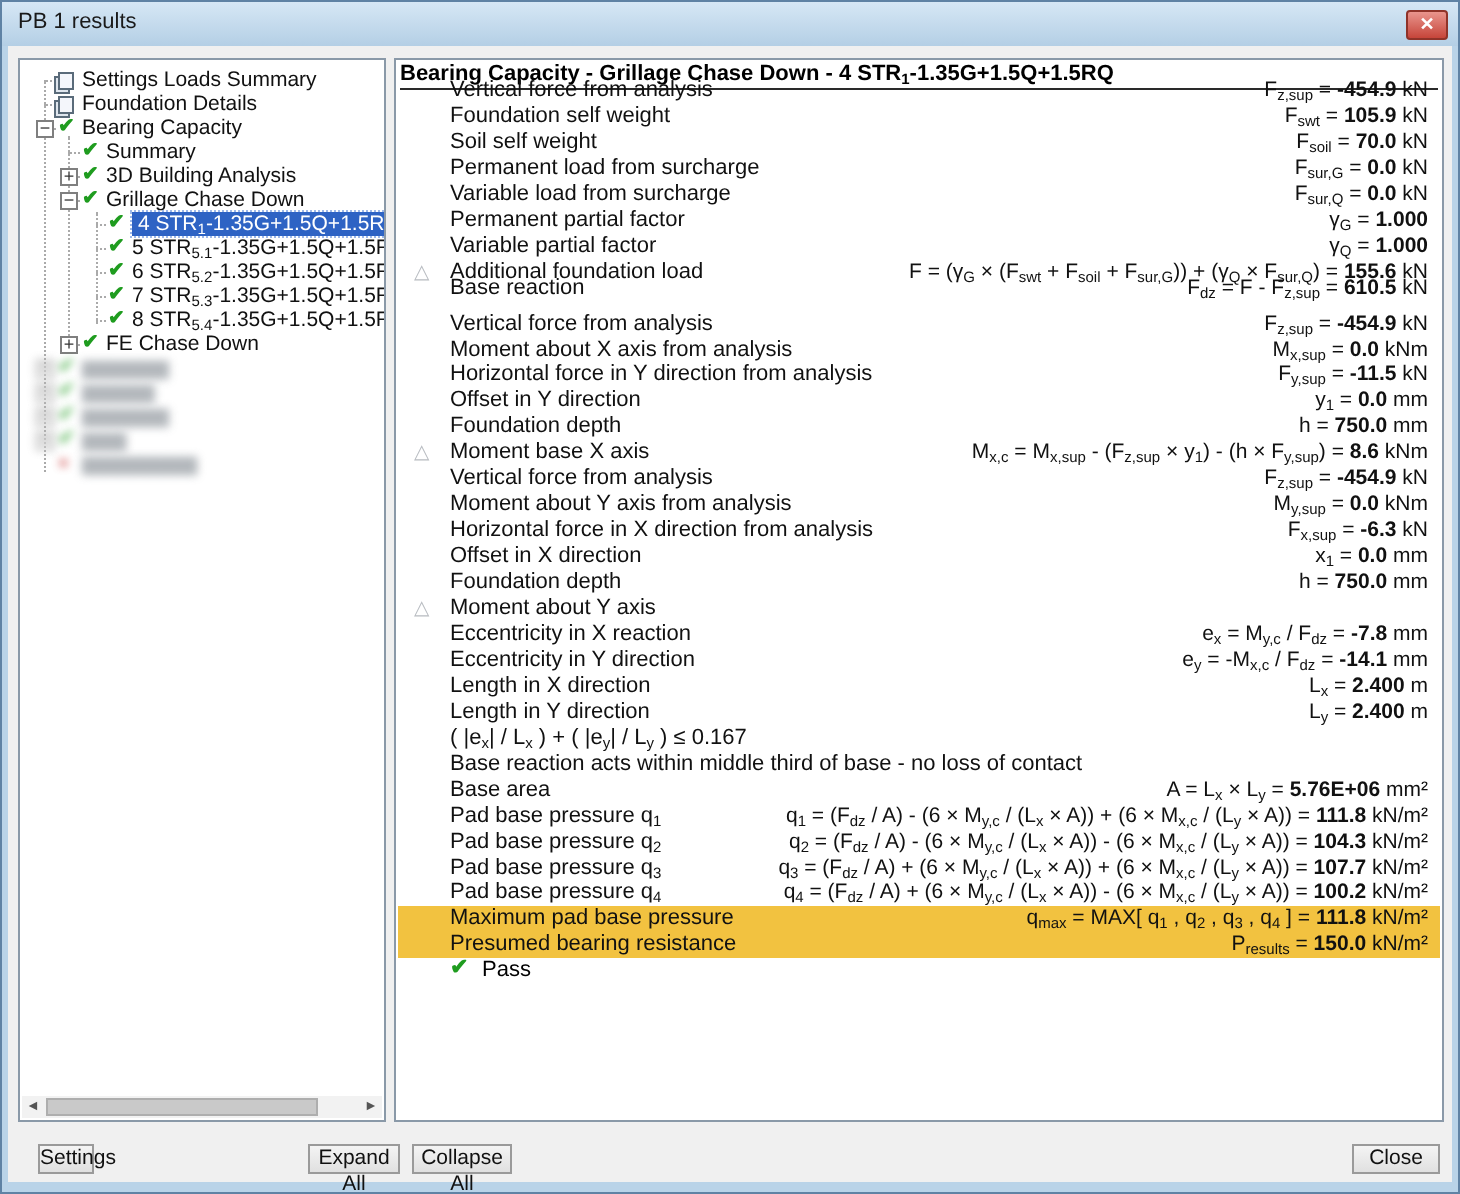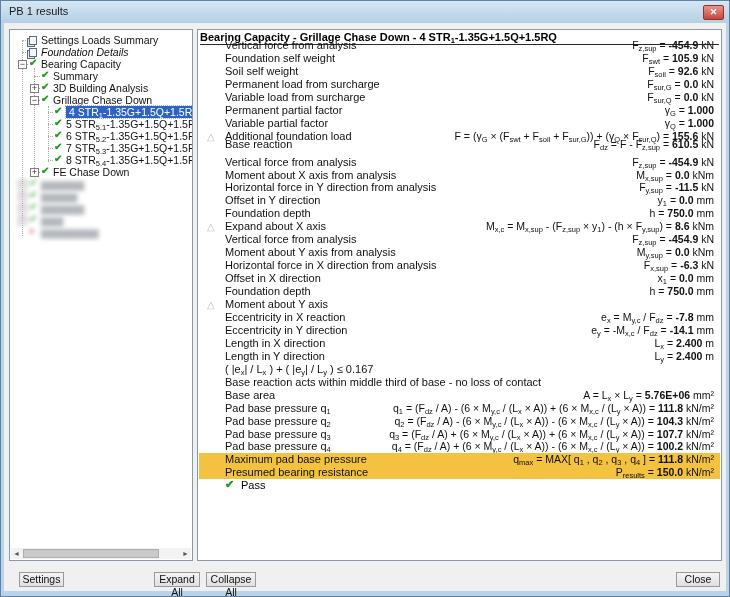--- a/index.html
+++ b/index.html
@@ -54,21 +54,21 @@
     <div class="panel tree-panel">
       <div id="tree">
           <div class="guide" style="left: 12px; top: 10px; height: 196px;"></div>
           <div class="guide" style="left: 24px; top: 38px; height: 104px;"></div>
           <div class="guide" style="left: 38px; top: 76px; height: 56px;"></div>
           <div class="tree-item" style="top: 4px;">
             <span class="stub" style="left: 12px; width: 6px; top: 6px;"></span>
             <span class="pages" style="left: 19px;"></span>
             <span class="lbl" style="left: 31px;">Settings Loads Summary</span>
           </div>
-          <div class="tree-item" style="top: 16px; font-style: italic;">
+          <div class="tree-item" style="top: 16px;">
             <span class="stub" style="left: 12px; width: 6px; top: 6px;"></span>
             <span class="pages" style="left: 19px;"></span>
             <span class="lbl" style="left: 31px;">Foundation Details</span>
           </div>
           <div class="tree-item" style="top: 28px;">
             <span class="stub" style="left: 12px; width: 6px; top: 6px;"></span>
             <span class="exp" style="left: 8px;">−</span>
             <span class="chk" style="left: 19px;">✔</span>
             <span class="lbl" style="left: 31px;">Bearing Capacity</span>
           </div>
@@ -158,21 +158,21 @@
           <div class="rrow" style="top: 9px;">
             <span class="lbl">Vertical force from analysis</span>
             <span class="frm">F<sub>z,sup</sub> = <b>-454.9</b> kN</span>
           </div>
           <div class="rrow" style="top: 21.95px;">
             <span class="lbl">Foundation self weight</span>
             <span class="frm">F<sub>swt</sub> = <b>105.9</b> kN</span>
           </div>
           <div class="rrow" style="top: 34.9px;">
             <span class="lbl">Soil self weight</span>
-            <span class="frm">F<sub>soil</sub> = <b>92.6</b> kN</span>
+            <span class="frm">F<sub>soil</sub> = <b>70.0</b> kN</span>
           </div>
           <div class="rrow" style="top: 47.85px;">
             <span class="lbl">Permanent load from surcharge</span>
             <span class="frm">F<sub>sur,G</sub> = <b>0.0</b> kN</span>
           </div>
           <div class="rrow" style="top: 60.8px;">
             <span class="lbl">Variable load from surcharge</span>
             <span class="frm">F<sub>sur,Q</sub> = <b>0.0</b> kN</span>
           </div>
           <div class="rrow" style="top: 73.75px;">
@@ -207,21 +207,21 @@
           <div class="rrow" style="top: 164.4px;">
             <span class="lbl">Offset in Y direction</span>
             <span class="frm">y<sub>1</sub> = <b>0.0</b> mm</span>
           </div>
           <div class="rrow" style="top: 177.35px;">
             <span class="lbl">Foundation depth</span>
             <span class="frm">h = <b>750.0</b> mm</span>
           </div>
           <div class="rrow" style="top: 190.3px;">
             <span class="warn">△</span>
-            <span class="lbl">Expand about X axis</span>
+            <span class="lbl">Moment base X axis</span>
             <span class="frm">M<sub>x,c</sub> = M<sub>x,sup</sub> - (F<sub>z,sup</sub> × y<sub>1</sub>) - (h × F<sub>y,sup</sub>) = <b>8.6</b> kNm</span>
           </div>
           <div class="rrow" style="top: 203.25px;">
             <span class="lbl">Vertical force from analysis</span>
             <span class="frm">F<sub>z,sup</sub> = <b>-454.9</b> kN</span>
           </div>
           <div class="rrow" style="top: 216.2px;">
             <span class="lbl">Moment about Y axis from analysis</span>
             <span class="frm">M<sub>y,sup</sub> = <b>0.0</b> kNm</span>
           </div>
@@ -291,18 +291,18 @@
             <span class="lbl">Presumed bearing resistance</span>
             <span class="frm">P<sub>results</sub> = <b>150.0</b> kN/m²</span>
           </div>
           <div class="rrow" style="top: 449.3px;">
             <span class="pcheck">✔</span>
             <span class="plbl">Pass</span>
           </div>
         </div>
     </div>
 
-    <button class="btn" style="left:15px;top:549px;width:45px;">Settings</button>
+    <button class="btn" style="left:15px;top:549px;width:28px;">Settings</button>
     <button class="btn" style="left:150px;top:549px;width:46px;">Expand All</button>
     <button class="btn" style="left:202px;top:549px;width:50px;">Collapse All</button>
     <button class="btn" style="left:672px;top:549px;width:44px;">Close</button>
   </div>
 </div>
 
 </body></html>

